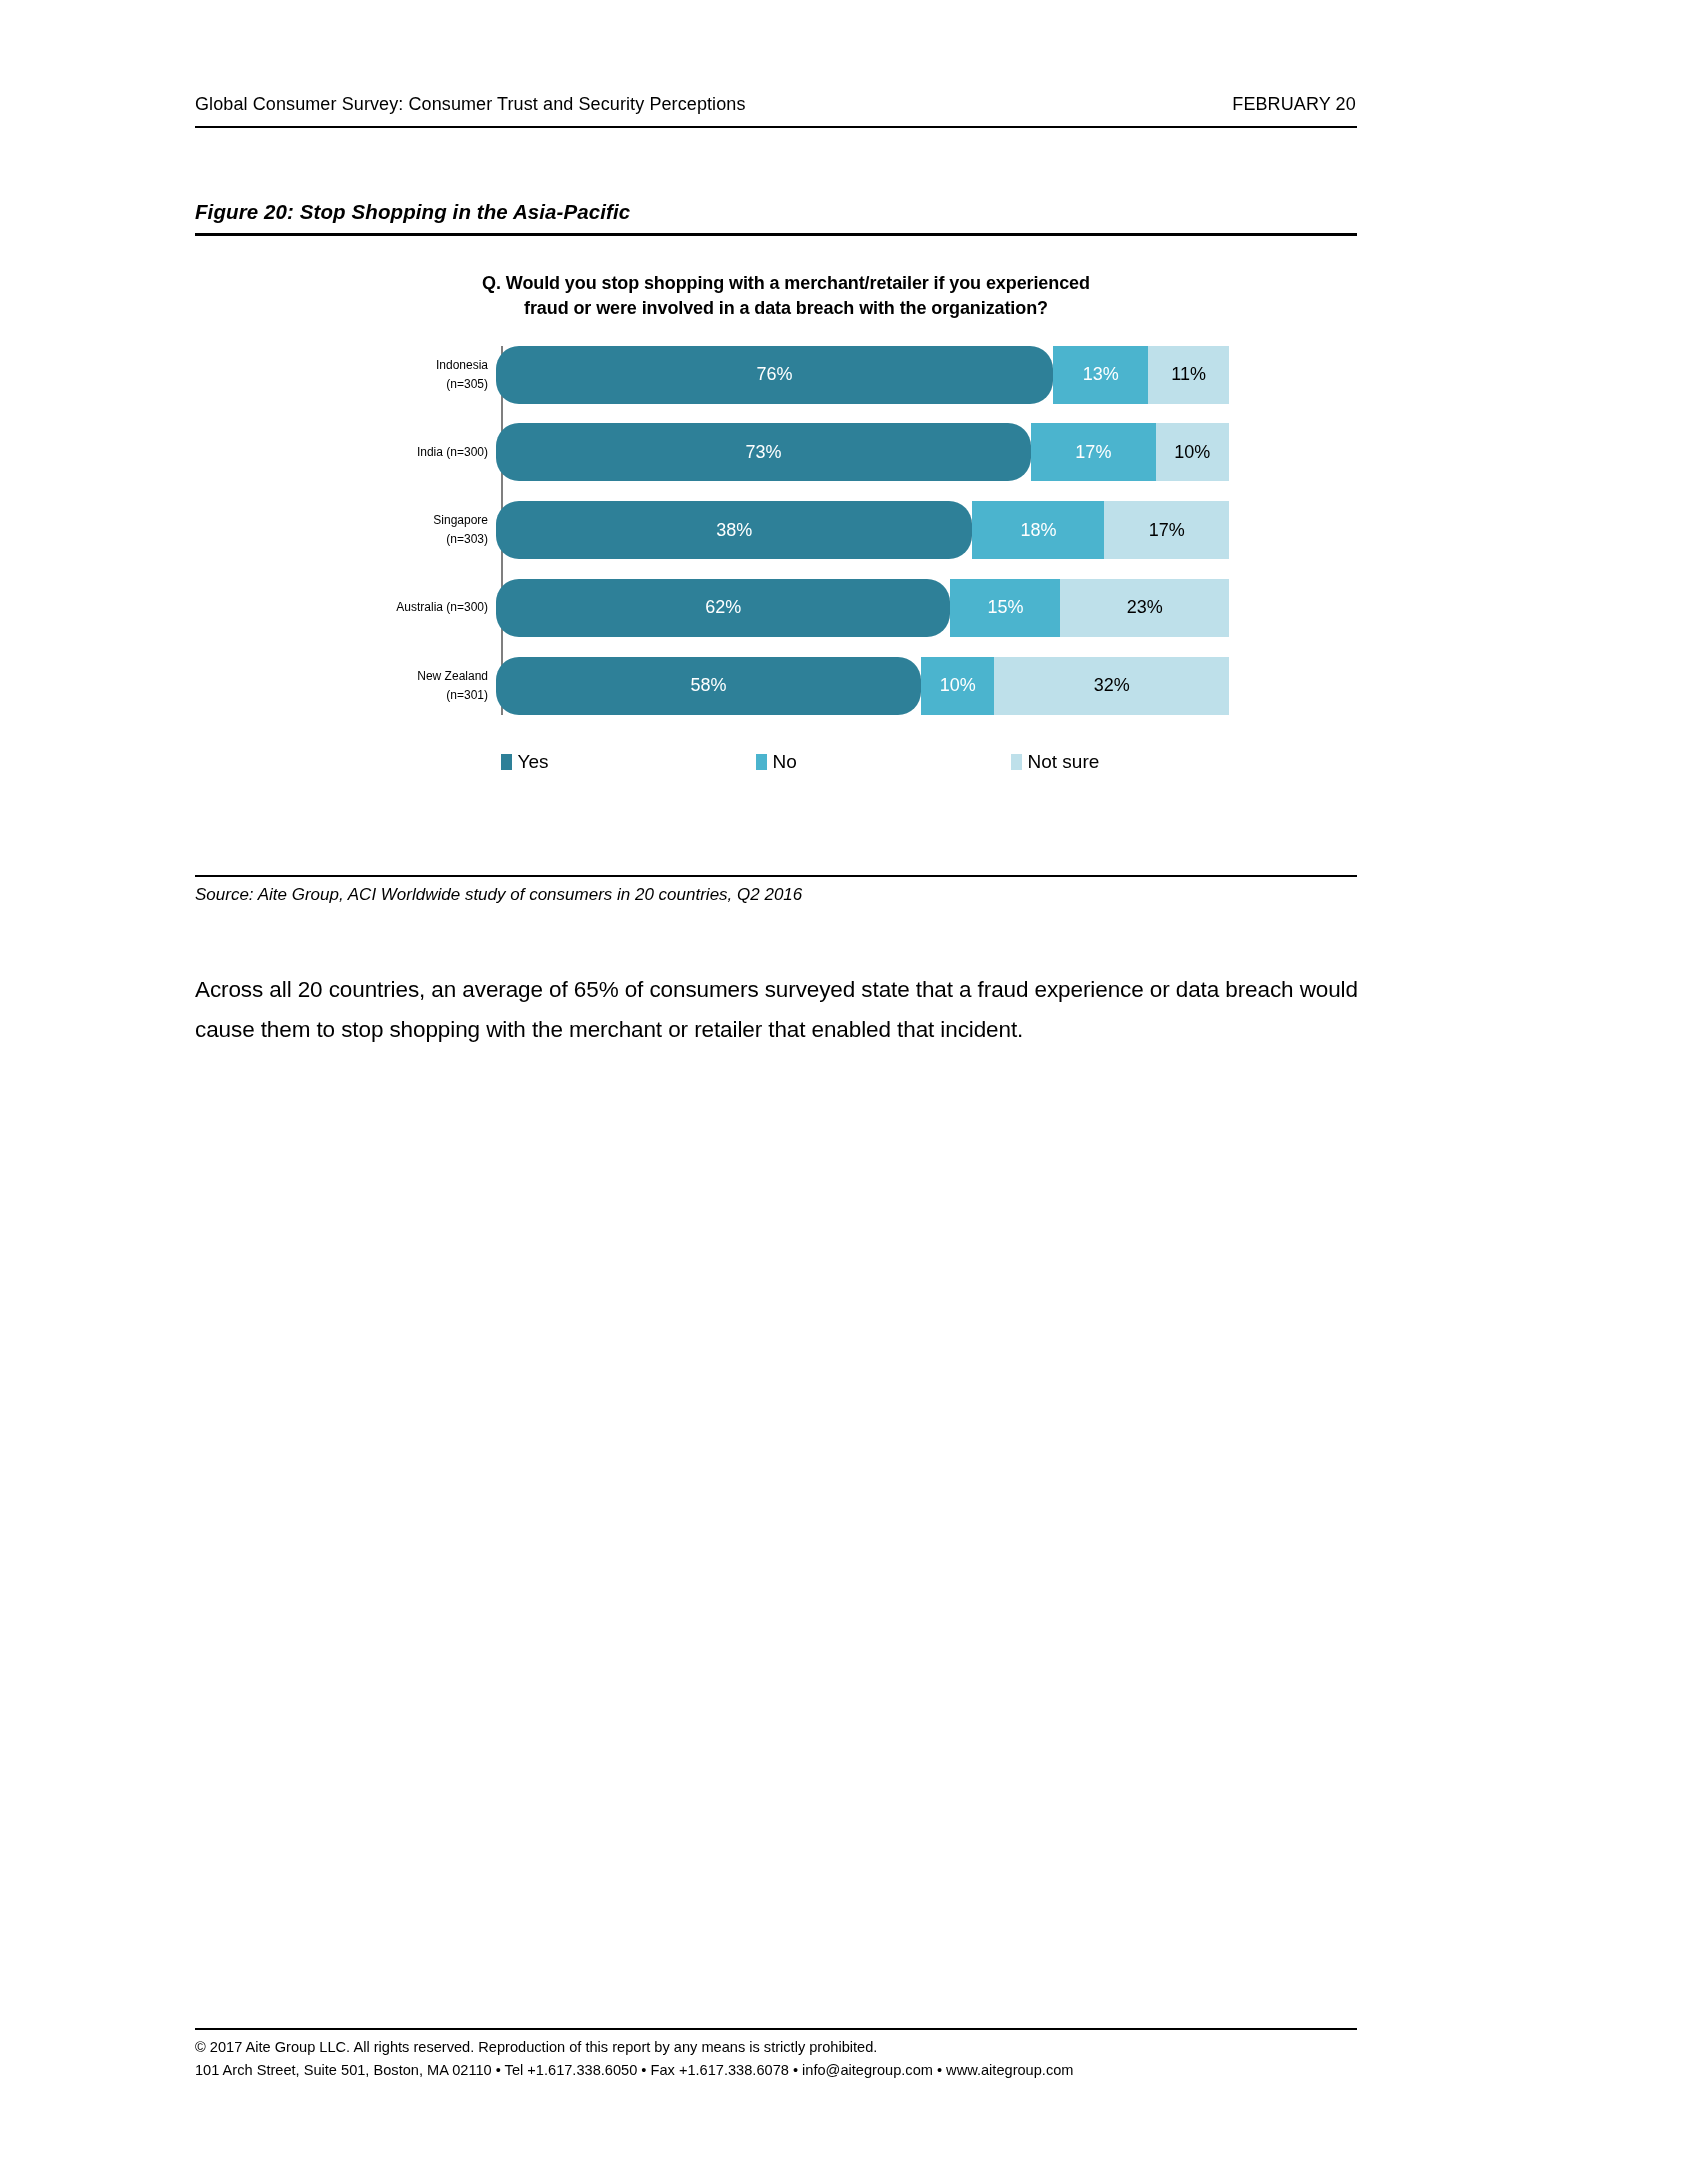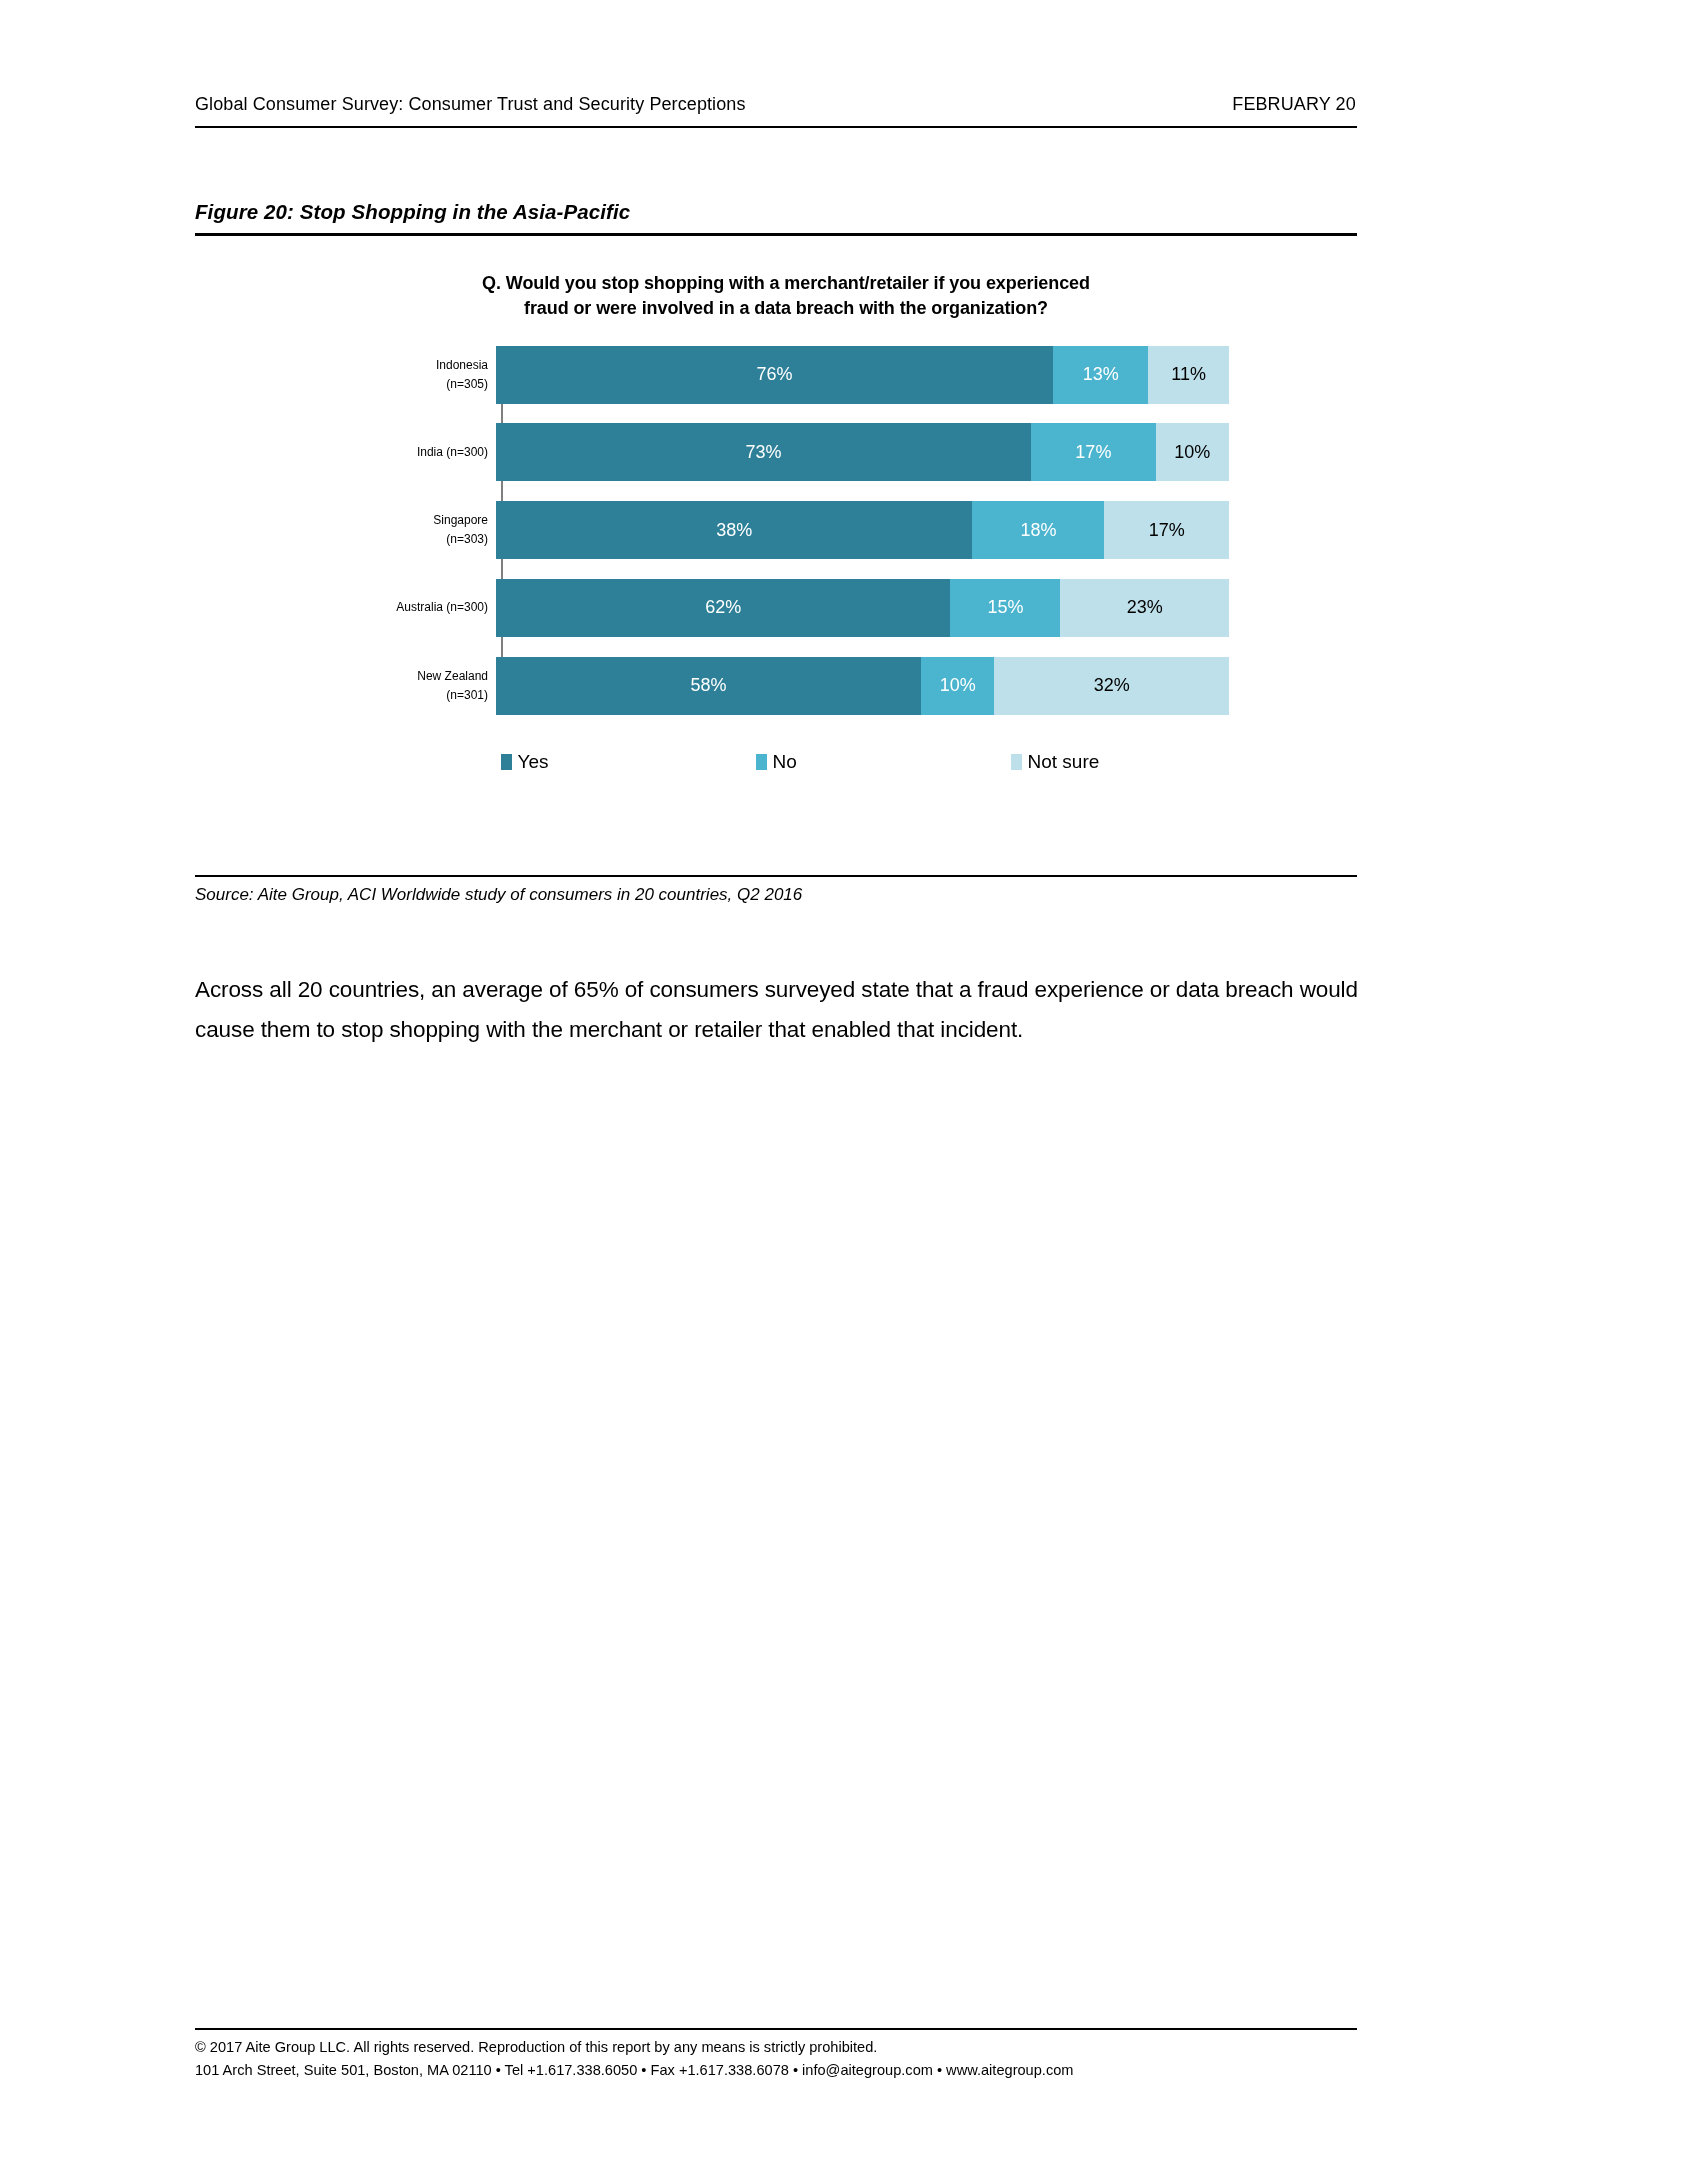--- a/index.html
+++ b/index.html
@@ -134,21 +134,21 @@
   }
   .seg {
     height: 58px;
     display: flex;
     align-items: center;
     justify-content: center;
     font-size: 18px;
     box-sizing: border-box;
     overflow: hidden;
   }
-  .seg-yes      { background: #2E8098; color: #ffffff; }
+  .seg-yes      { background: #2E8098; color: #ffffff; border-radius: 23px; }
   .seg-no       { background: #4BB4CE; color: #ffffff; }
   .seg-notsure  { background: #BEE0EA; color: #000000; }
 
   
   .legend {
     position: absolute;
     left: 306px;
     top: 493px;
     width: 733px;
     display: flex;

